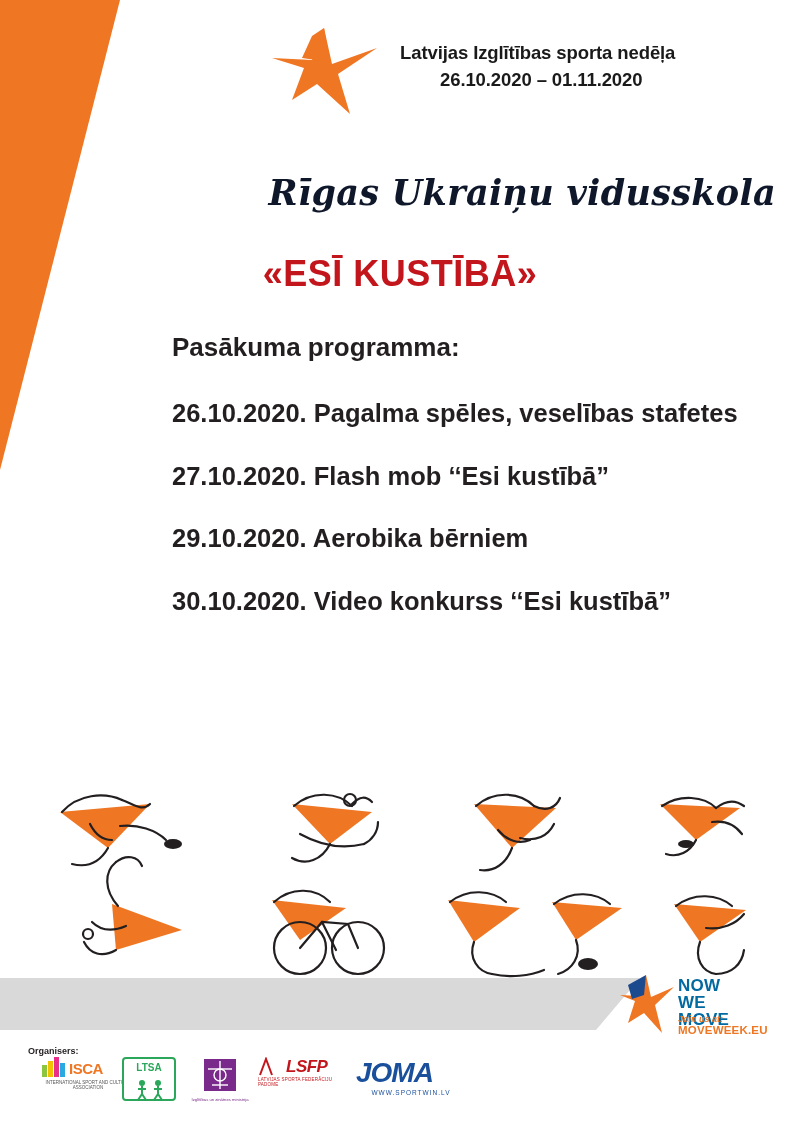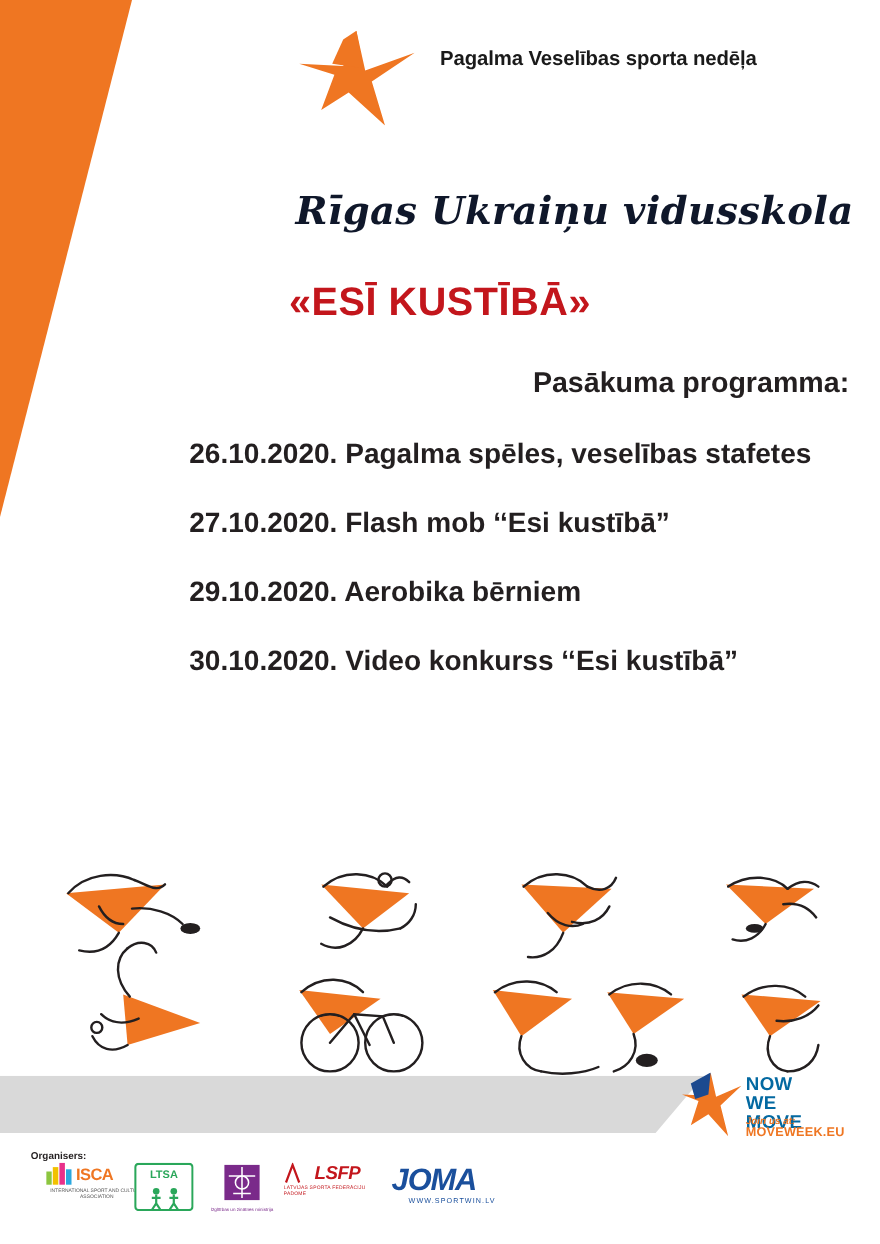--- a/index.html
+++ b/index.html
@@ -91,21 +91,20 @@
     position: absolute;
     left: 172px;
     top: 332px;
     width: 600px;
   }
   .program-heading {
     font-weight: bold;
     font-size: 26px;
     color: #231f20;
     margin-bottom: 34px;
-    text-align: right;
   }
   .program-item {
     font-weight: bold;
     font-size: 25.5px;
     line-height: 1.28;
     color: #231f20;
     margin-bottom: 30px;
     max-width: 595px;
   }
 
@@ -237,21 +236,22 @@
   <svg class="corner-wedge" viewBox="0 0 120 470" preserveAspectRatio="none">
     <polygon points="0,0 120,0 0,470" fill="#ef7622"></polygon>
   </svg>
 
   <div class="header">
     <svg class="header-logo" viewBox="0 0 105 86">
       <polygon points="52,0 60,36 105,20 66,46 78,86 45,56 20,72 32,40 0,30 40,32" fill="#ef7622"></polygon>
       <polygon points="52,0 58,34 30,30 40,8" fill="#ef7622"></polygon>
     </svg>
     <div class="header-text">
-      <span>Pagalma Veselības sporta nedēļa</span>
+      <span>Latvijas Izglītības sporta nedēļa</span>
+      <span class="line2">26.10.2020 – 01.11.2020</span>
     </div>
   </div>
 
   <div class="school-title">Rīgas Ukraiņu vidusskola</div>
 
   <div class="slogan">«ESĪ KUSTĪBĀ»</div>
 
   <div class="program">
     <div class="program-heading">Pasākuma programma:</div>
     <div class="program-item">26.10.2020. Pagalma spēles, veselības stafetes</div>

